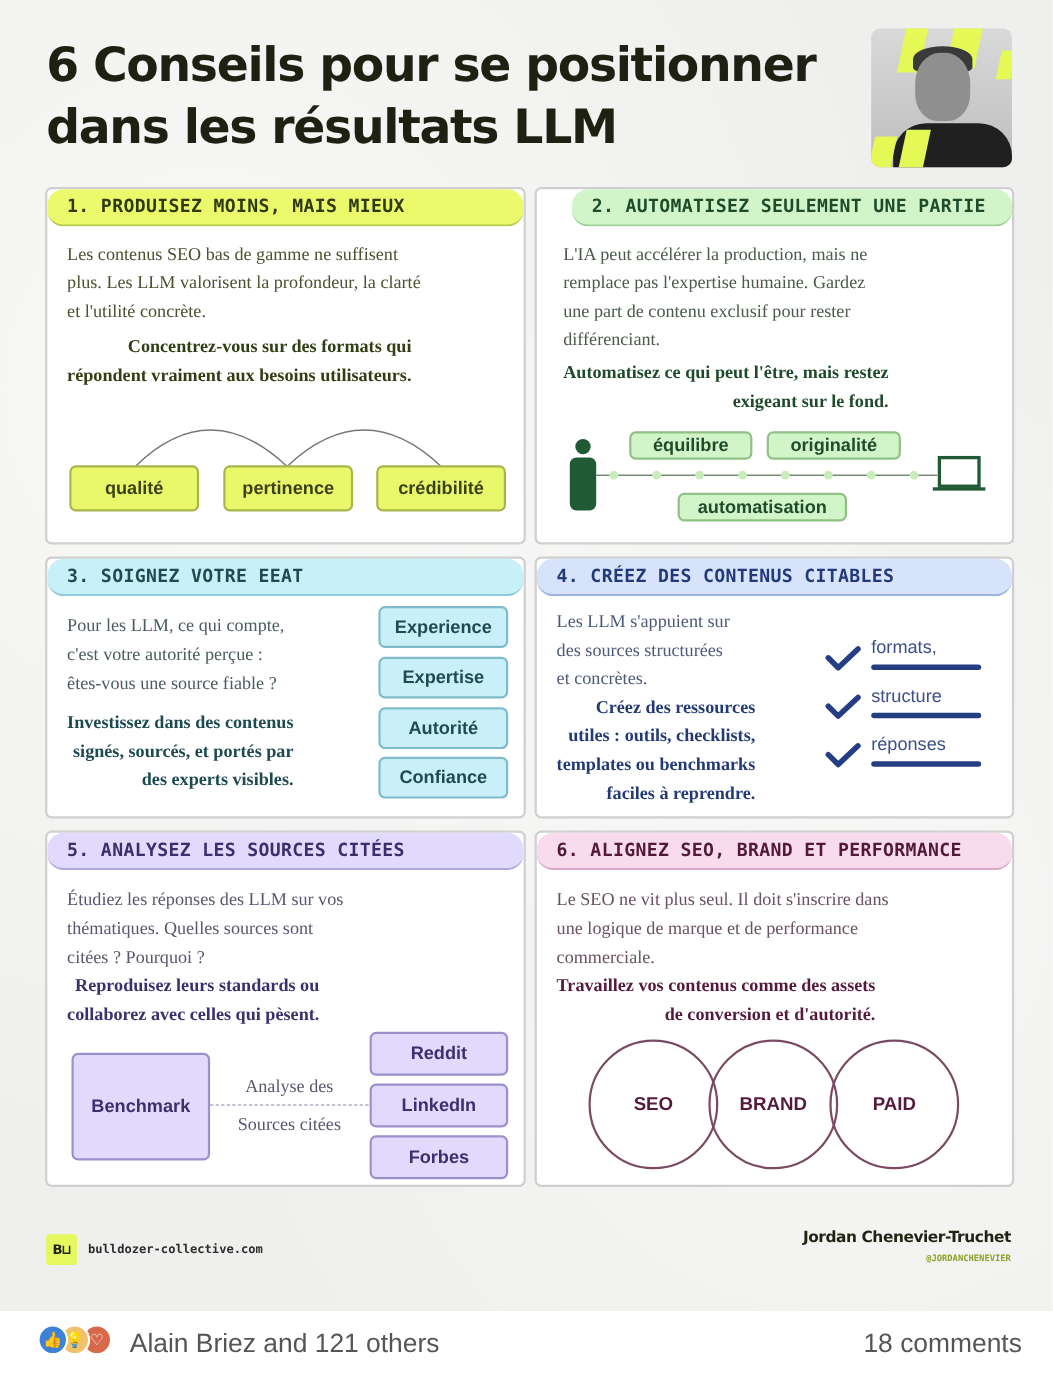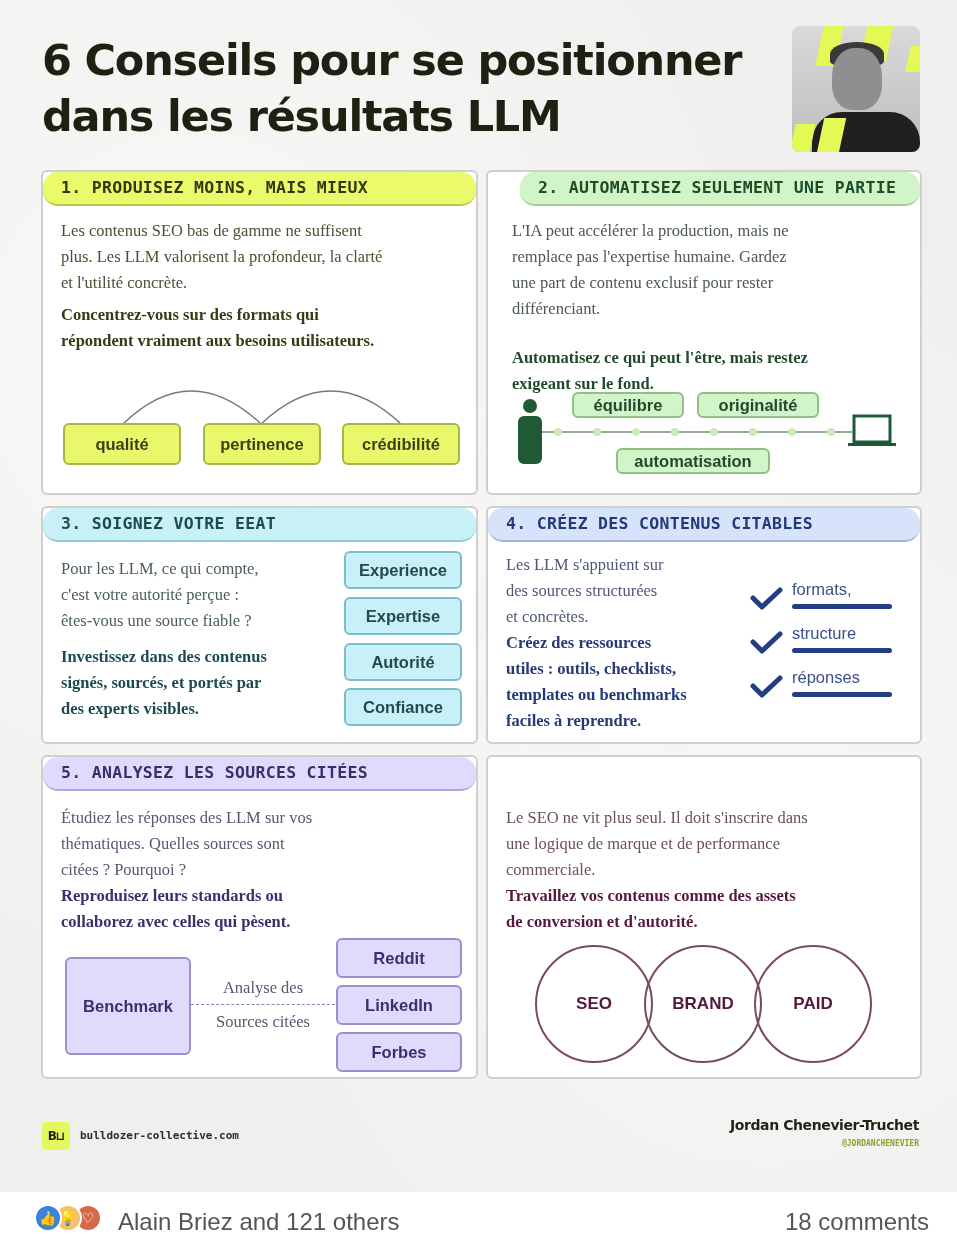--- a/index.html
+++ b/index.html
@@ -39,21 +39,21 @@
 
   .card {
     position: absolute; background: #fff; border: 2px solid #cfcfcf; border-radius: 6px; overflow: hidden;
   }
   .card-head {
     height: 34px; border-bottom: 2px solid; padding-left: 18px;
     font-family: "DejaVu Sans Mono", monospace; font-weight: bold; font-size: 16.5px;
     line-height: 32px; letter-spacing: 0.3px; border-radius: 15px;
   }
   .txt { position: absolute; font-size: 16.5px; line-height: 26px; font-family: Liberation Serif, serif; }
-  .bold { font-weight: bold; }
+  .bold { font-weight: bold; text-align: right; }
 
   
   .c1 .card-head { background: #eafa6a; border-color: #b8c94a; color: #2f3a12; }
   .c1 .txt { color: #4b5130; } .c1 .bold { color: #323d13; }
   .c2 .card-head { background: #d1f5c9; border-color: #9fcf95; color: #1e4c2a; }
   .c2 .txt { color: #4b5a4b; } .c2 .bold { color: #1f4a2b; }
   .c3 .card-head { background: #c7f0f7; border-color: #8fcbd6; color: #1f4a50; }
   .c3 .txt { color: #4b5c5f; } .c3 .bold { color: #1c4a50; }
   .c4 .card-head { background: #d6e3fb; border-color: #9db4de; color: #233a78; }
   .c4 .txt { color: #4e5878; } .c4 .bold { color: #243a75; }
@@ -132,21 +132,21 @@
   </div>
 
   <div class="card c2" style="left:486px;top:170px;width:436px;height:325px;padding-left:32px;">
     <div class="card-head">2. AUTOMATISEZ SEULEMENT UNE PARTIE</div>
     <div class="txt" style="left:24px;top:46px;">
       <div>L'IA peut accélérer la production, mais ne</div>
         <div>remplace pas l'expertise humaine. Gardez</div>
         <div>une part de contenu exclusif pour rester</div>
         <div>différenciant.</div>
     </div>
-    <div class="txt bold" style="left:24px;top:154px;margin-top:19px;">
+    <div class="txt bold" style="left:24px;top:154px;">
       <div>Automatisez ce qui peut l'être, mais restez</div>
         <div>exigeant sur le fond.</div>
     </div>
     <svg style="position:absolute;left:28px;top:226px;" width="380" height="70">
       <circle cx="14" cy="8" r="7" fill="#1f5a34"></circle>
       <rect x="2" y="18" width="24" height="48" rx="6" fill="#1f5a34"></rect>
       <line x1="26" y1="34" x2="336" y2="34" stroke="#7a8a7a" stroke-width="1.4"></line>
       <circle cx="42" cy="34" r="4" fill="#c9edb8"></circle>
         <circle cx="81" cy="34" r="4" fill="#c9edb8"></circle>
       <circle cx="120" cy="34" r="4" fill="#c9edb8"></circle>
@@ -231,20 +231,21 @@
     <div class="pill" style="left:22px;top:200px;width:126px;height:98px;">Benchmark</div>
     <div class="txt" style="left:150px;top:218px;width:140px;text-align:center;">Analyse des</div>
     <div style="position:absolute;left:148px;top:247px;width:144px;border-top:1.5px dashed #8a84a8;"></div>
     <div class="txt" style="left:150px;top:252px;width:140px;text-align:center;">Sources citées</div>
     <div class="pill" style="left:293px;top:181px;width:126px;height:40px;">Reddit</div>
     <div class="pill" style="left:293px;top:228px;width:126px;height:40px;">LinkedIn</div>
     <div class="pill" style="left:293px;top:275px;width:126px;height:40px;">Forbes</div>
   </div>
 
   <div class="card c6" style="left:486px;top:755px;width:436px;height:324px;">
+    <div class="card-head">6. ALIGNEZ SEO, BRAND ET PERFORMANCE</div>
     <div class="txt" style="left:18px;top:48px;">
       <div>Le SEO ne vit plus seul. Il doit s'inscrire dans</div>
         <div>une logique de marque et de performance</div>
         <div>commerciale.</div>
     </div>
     <div class="txt bold" style="left:18px;top:126px;">
       <div>Travaillez vos contenus comme des assets</div>
         <div>de conversion et d'autorité.</div>
     </div>
     <div class="venn" style="left:47px;top:188px;">SEO</div>

